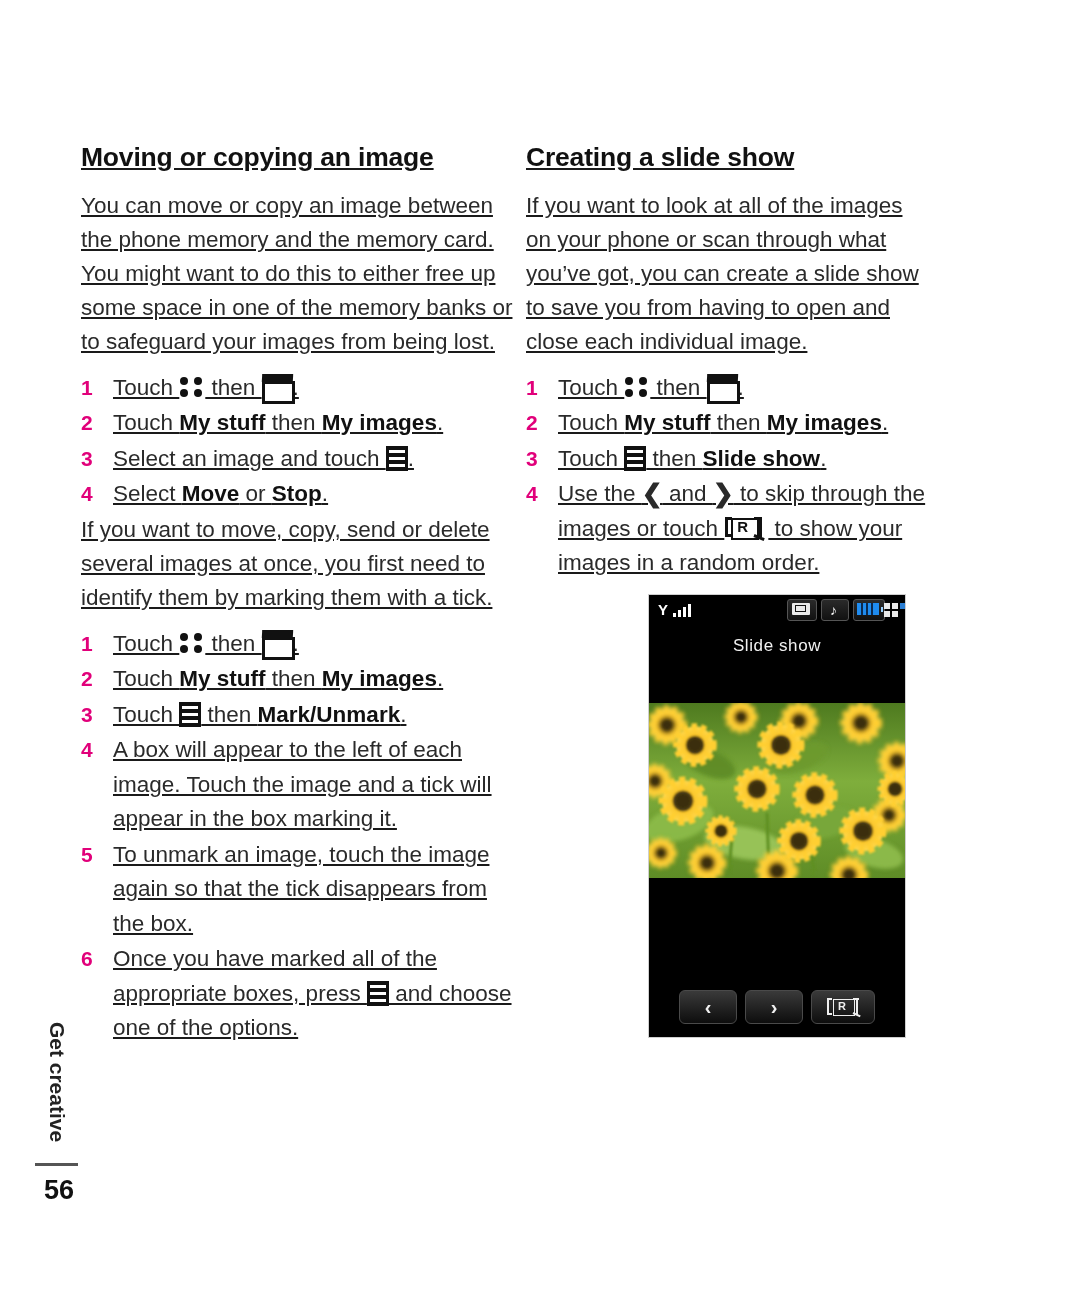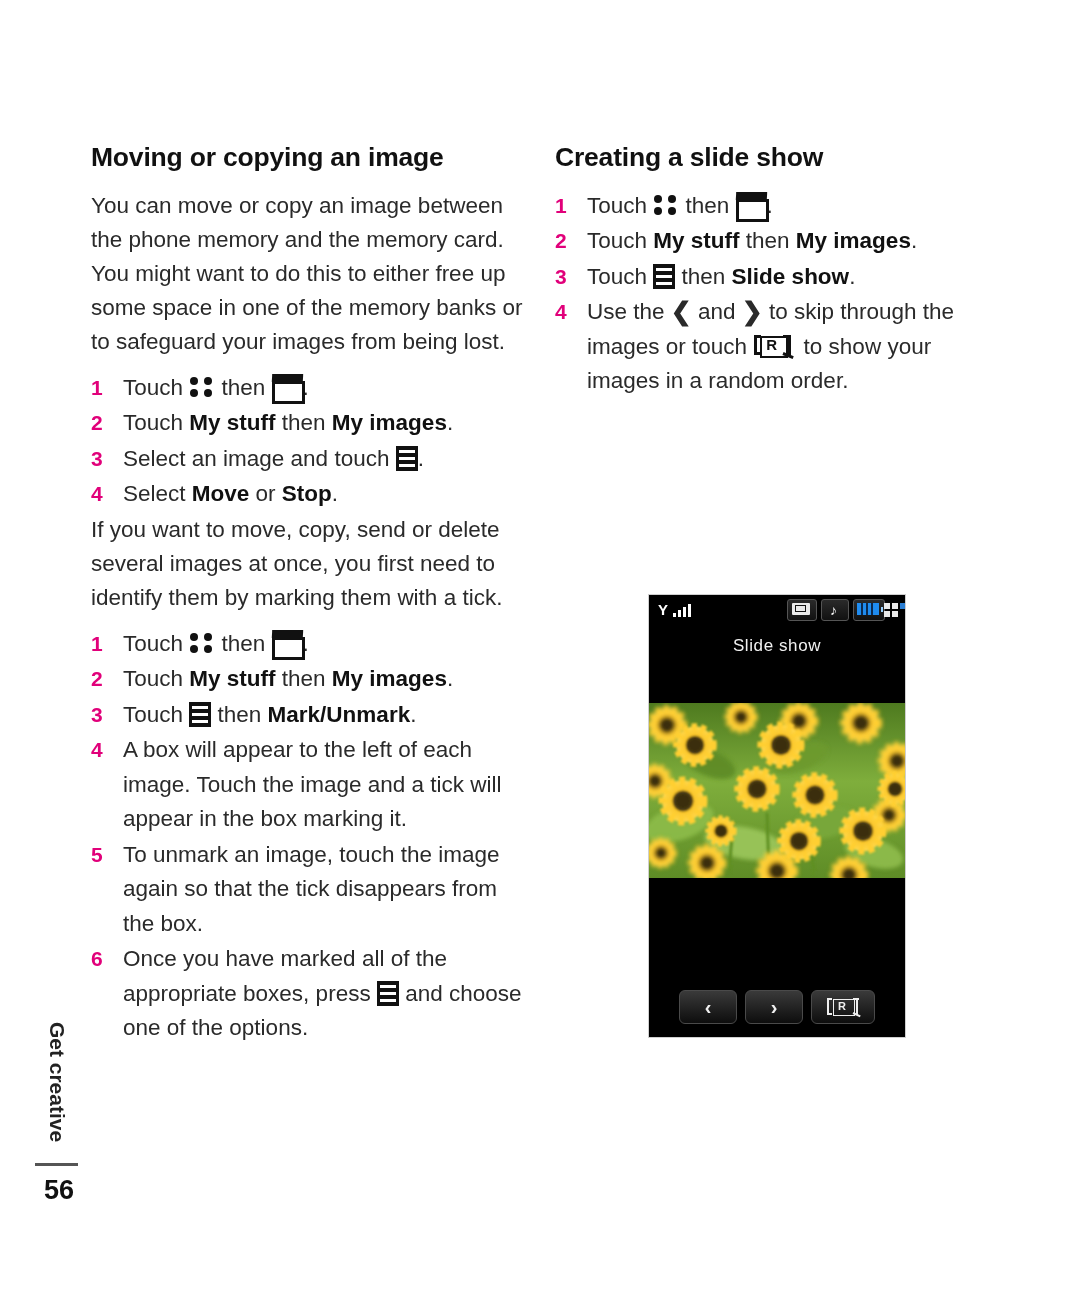--- a/index.html
+++ b/index.html
@@ -16,22 +16,22 @@
   
   .chapter-title{
     position:absolute;left:92px;top:49px;
     font-size:45px;font-weight:bold;
     color:#e1007a;letter-spacing:-0.4px;
     line-height:1;
   }
 
   
   .col{position:absolute;top:143px;}
-  .col-left{left:91px;width:440px;}
-  .col-right{left:555px;width:405px;}
+  .col-left{left:81px;width:440px;text-decoration:underline;}
+  .col-right{left:526px;width:405px;text-decoration:underline;}
 
   h2.section{
     font-size:26.5px;font-weight:bold;color:#111;
     margin:0 0 16px 0;line-height:1.12;letter-spacing:-0.2px;
   }
   h2.section.spaced{margin-top:42px;}
 
   p.body{
     font-size:22.5px;line-height:34px;color:#2a2a2a;
     margin:0 0 12px 0;
@@ -231,20 +231,21 @@
       </li>
       <li>
         <span class="num">6</span><span>Once you have marked all of the appropriate boxes, press </span><span class="ico ico-opt"><i></i><i></i><i></i></span><span> and choose one of the options.</span>
       </li>
     </ol>
   </div>
 
   <div class="col col-right">
 
     <h2 class="section">Creating a slide show</h2>
+    <p class="body">If you want to look at all of the images on your phone or scan through what you’ve got, you can create a slide show to save you from having to open and close each individual image.</p>
 
     <ol class="steps">
       <li>
         <span class="num">1</span><span>Touch </span><span class="ico ico-dots"><i></i><i></i><i></i><i></i></span><span> then </span><span class="ico ico-clap"><span class="top">
               <b style="left:4px"></b>
               <b style="left:10px"></b>
               <b style="left:16px"></b>
               <b style="left:22px"></b>
             </span><span class="body"></span></span><span>.</span>
       </li>

